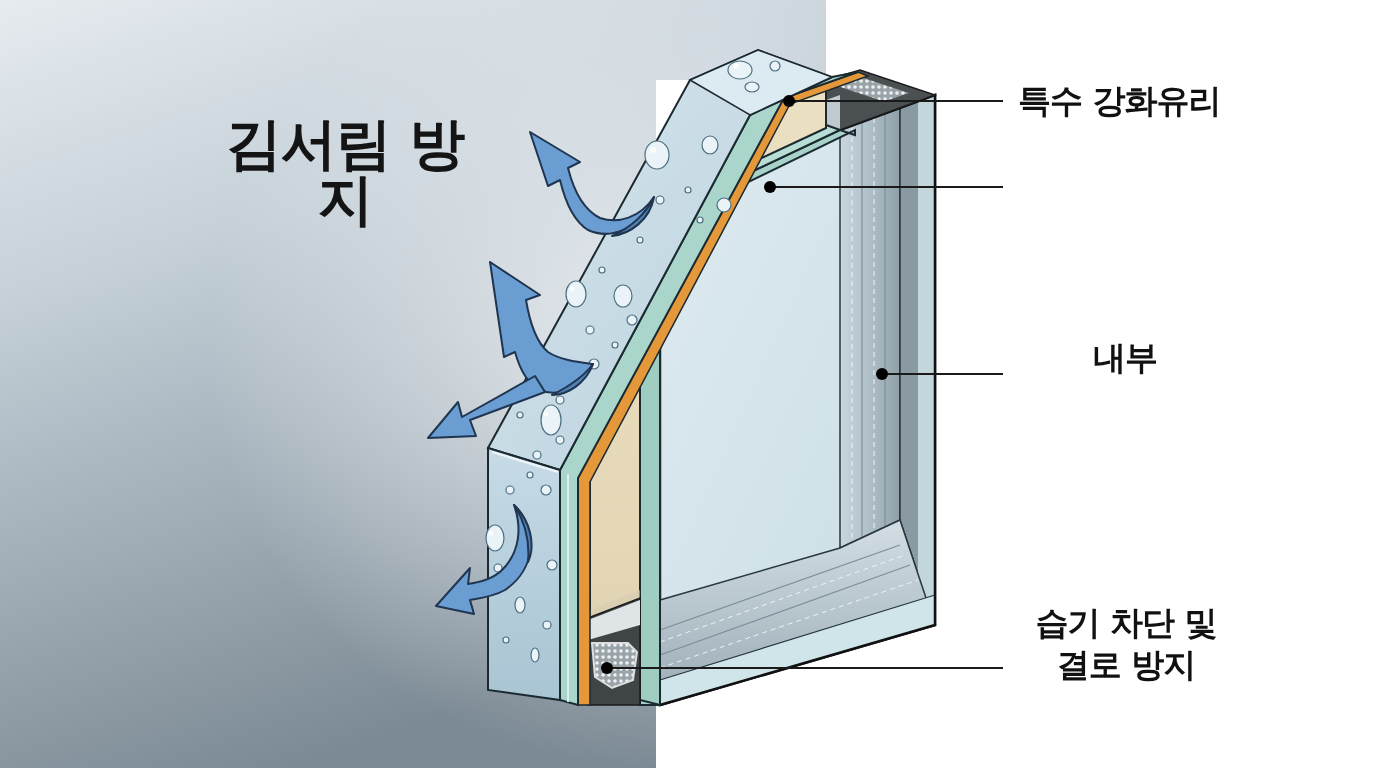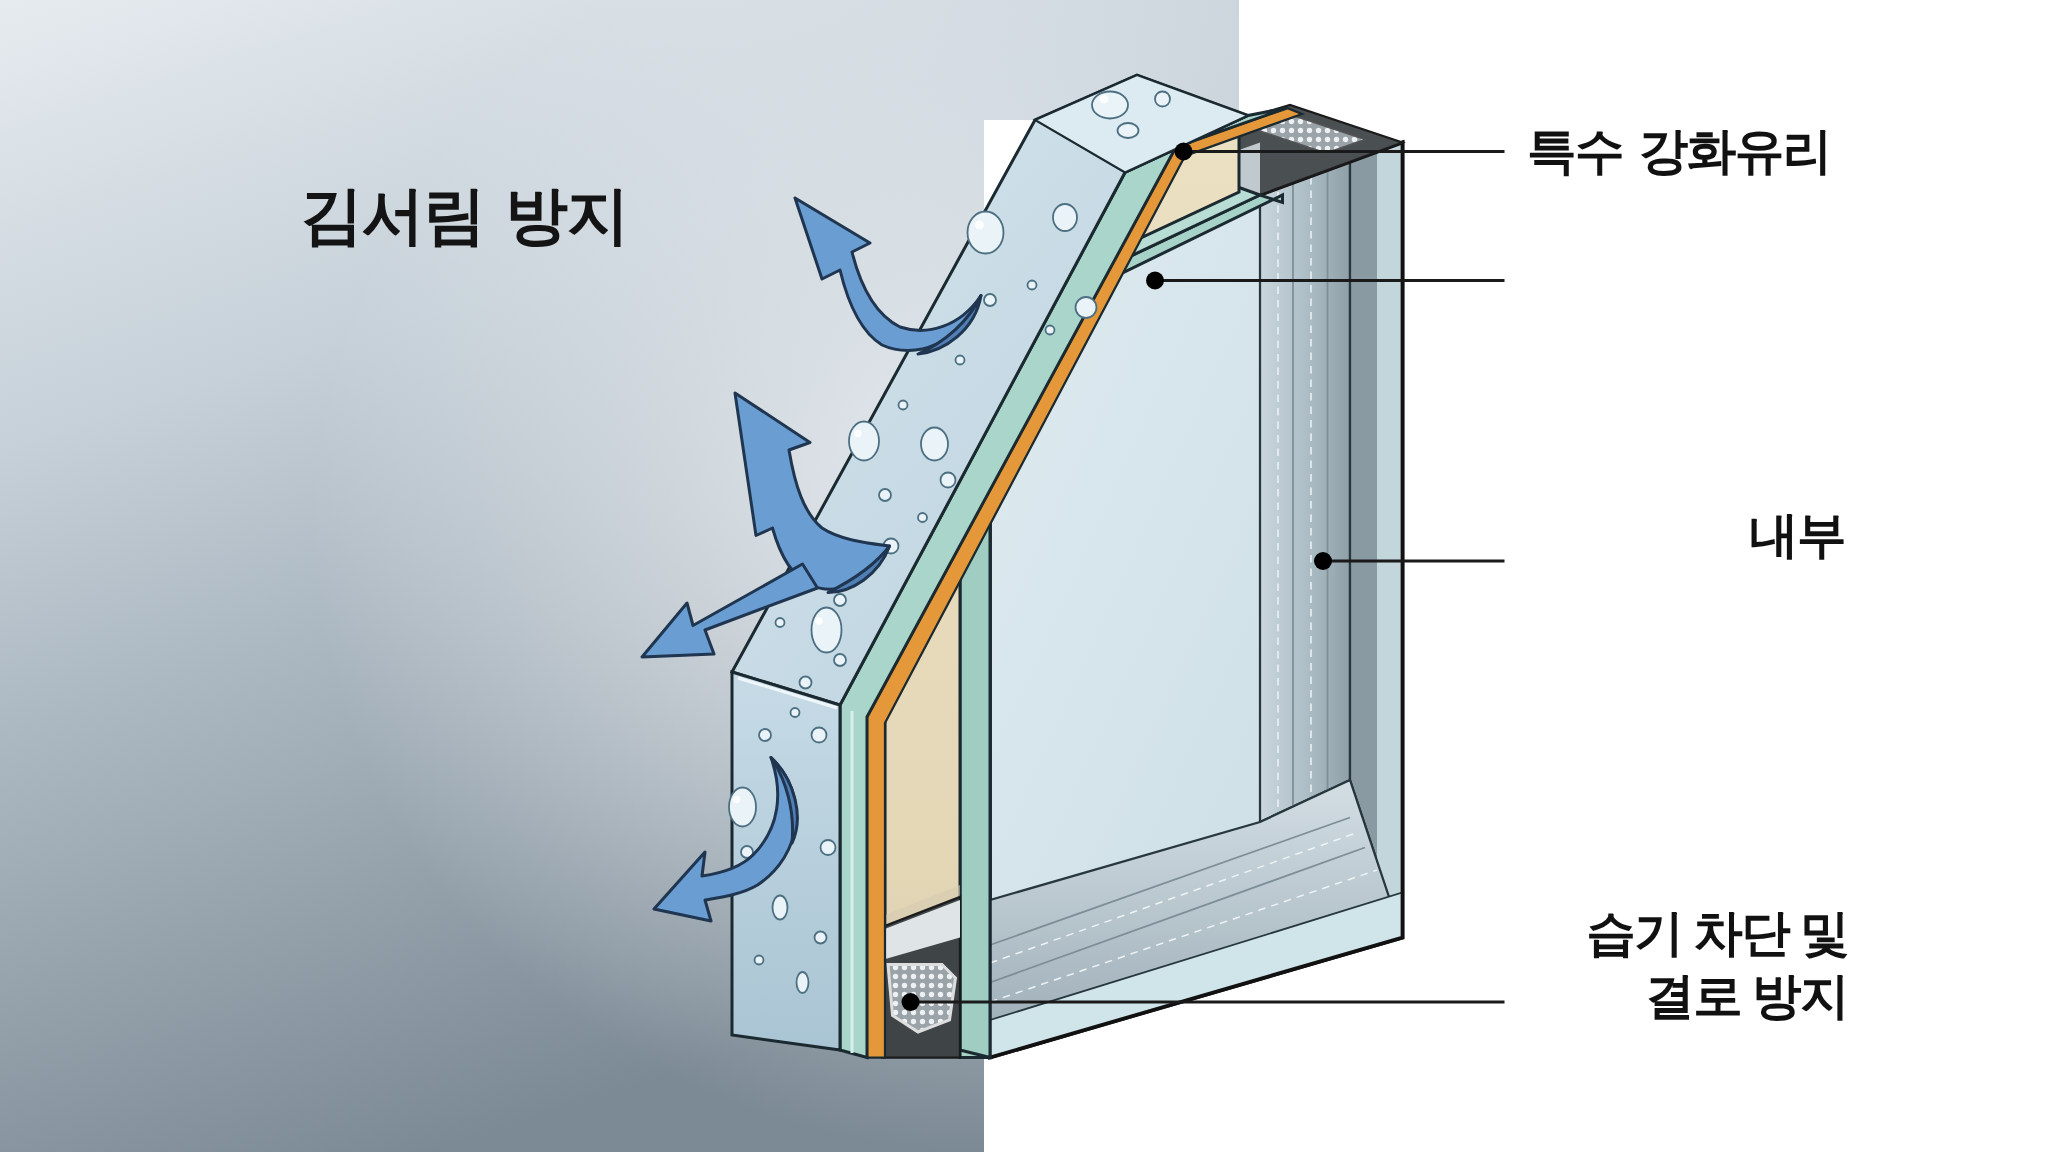--- a/index.html
+++ b/index.html
@@ -1,24 +1,24 @@
 <!DOCTYPE html>
 <html><head>
 <meta charset="utf-8">
 <style>
   html, body { margin: 0; padding: 0; }
   body { width: 1376px; height: 768px; overflow: hidden; background: #ffffff; position: relative;
          font-family: "DejaVu Sans", "Liberation Sans", sans-serif; }
   .stage { position: absolute; left: 0; top: 0; width: 1376px; height: 768px; }
   svg.art { position: absolute; left: 0; top: 0; }
-  .title { position: absolute; left: 200px; top: 116px; width: 290px; text-align: left;
-           font-weight: bold; font-size: 42px; line-height: 56px; color: #141414; letter-spacing: -1px; }
+  .title { position: absolute; left: 200px; top: 116px; width: 290px; text-align: center;
+           font-weight: bold; font-size: 56px; line-height: 56px; color: #141414; letter-spacing: -1px; }
   .label { position: absolute; font-weight: bold; font-size: 33px; line-height: 42px; color: #111111;
            letter-spacing: -1px; white-space: nowrap; }
-  .label.center { text-align: right; font-family: Liberation Serif, serif; }
+  .label.center { text-align: center; }
   .lbl-1 { left: 1018px; top: 80px; }
   .lbl-2 { left: 1018px; top: 166px; }
   .lbl-3 { left: 1020px; top: 337px; width: 210px; }
   .lbl-4 { left: 1020px; top: 602px; width: 212px; }
 </style>
 </head>
 <body>
 
 <div class="stage">
 

